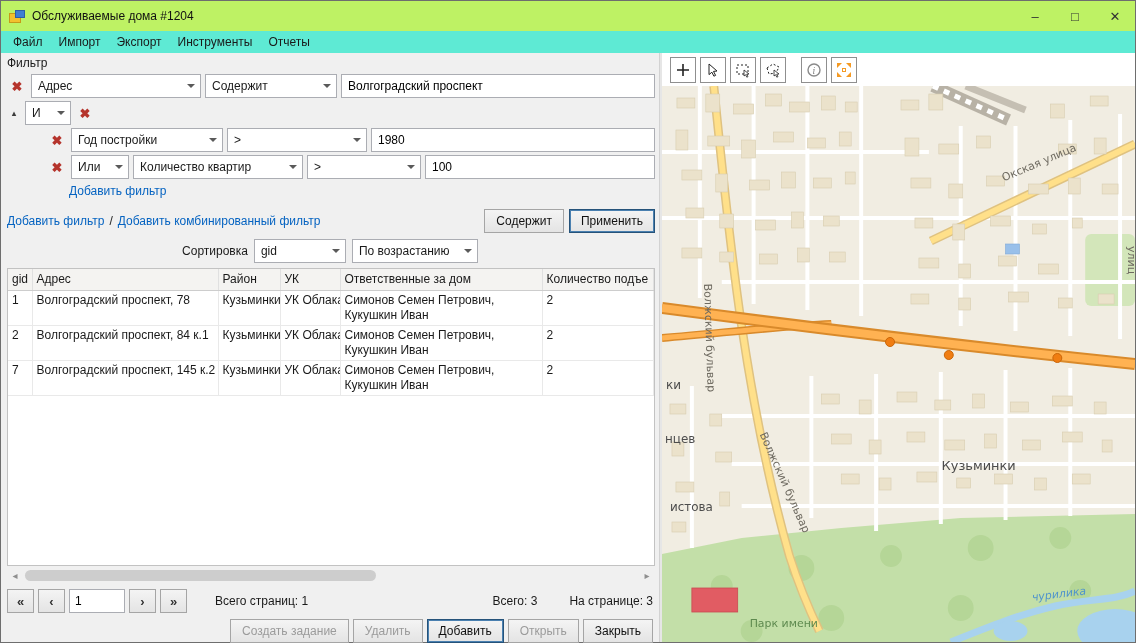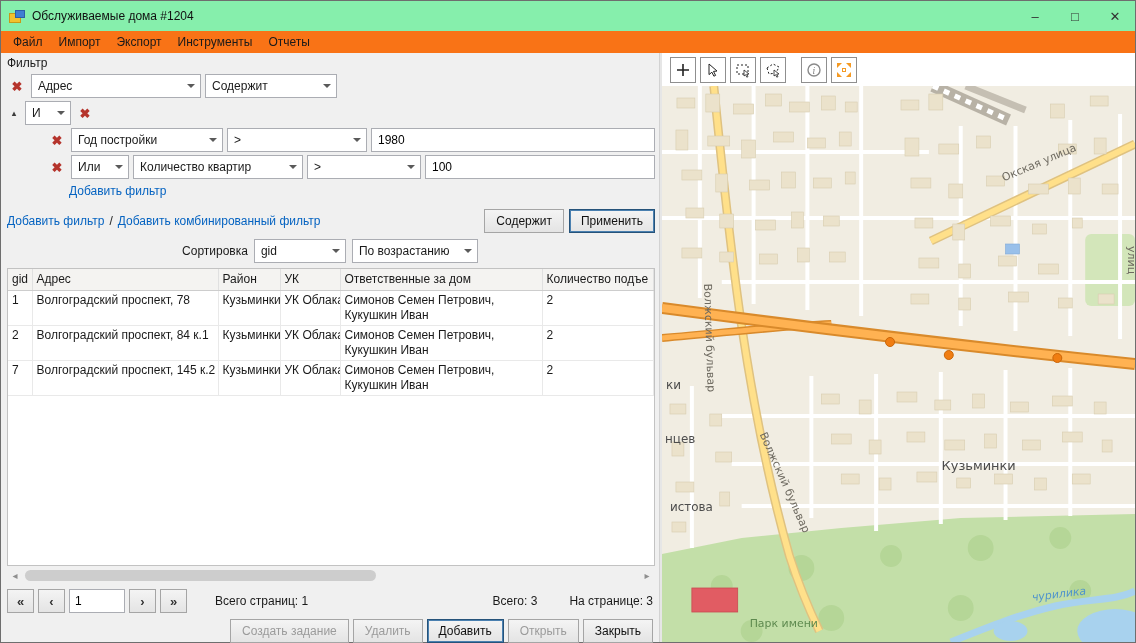--- a/index.html
+++ b/index.html
@@ -1,28 +1,28 @@
 <!DOCTYPE html>
 <html><head>
 <meta charset="utf-8">
 <style>
   *{margin:0;padding:0;box-sizing:border-box}
   html,body{width:1136px;height:643px}
   body{font-family:"Liberation Sans",sans-serif;font-size:12px;color:#1a1a1a;background:#dcdcdc}
   .app{width:1136px;height:643px;border:1px solid #6e6e6e;background:#f0f0f0;display:flex;flex-direction:column}
   
-  .titlebar{height:30px;background:#86efac;display:flex;align-items:center;padding-left:8px;gap:7px;flex:0 0 auto}
+  .titlebar{height:30px;background:#bef264;display:flex;align-items:center;padding-left:8px;gap:7px;flex:0 0 auto}
   .appicon{width:16px;height:13px;position:relative;display:inline-block}
   .appicon .i1{position:absolute;left:0;top:3px;width:12px;height:10px;background:#f2c12e;border:1px solid #c79a18}
   .appicon .i2{position:absolute;left:6px;top:0;width:10px;height:8px;background:#3f7fd2;border:1px solid #2c5fa8}
   .title{font-size:12px;color:#111}
   .wincontrols{margin-left:auto;display:flex;height:100%}
   .wbtn{width:40px;display:flex;align-items:center;justify-content:center;font-size:13px;color:#333;cursor:default}
   
-  .menubar{height:22px;display:flex;align-items:center;padding-left:4px;background:#f97316;flex:0 0 auto}
+  .menubar{height:22px;display:flex;align-items:center;padding-left:4px;background:#5eead4;flex:0 0 auto}
   .menubar span{padding:2px 8px;cursor:default}
   
   .content{flex:1;display:flex;min-height:0}
   .left{width:658px;padding:2px 4px 4px 6px;display:flex;flex-direction:column}
   .splitter{width:3px;background:#e6e6e6;border-left:1px solid #d2d2d2}
   .right{flex:1;display:flex;flex-direction:column;background:#fff;min-width:0}
   
   .flabel{height:16px;line-height:16px}
   .frow{display:flex;align-items:center;gap:4px;margin-top:3px;height:24px;flex:0 0 auto}
   .xbtn{width:20px;text-align:center;color:#b5342c;font-size:13px;font-weight:bold;cursor:default}
@@ -106,20 +106,21 @@
       <div class="frow">
         <span class="xbtn">✖</span>
         <span class="combo w170">
             <span class="val">Адрес</span>
             <span class="car"></span>
           </span>
         <span class="combo w132">
             <span class="val">Содержит</span>
             <span class="car"></span>
           </span>
+        <input class="tinput" value="Волгоградский проспект" style="">
       </div>
 
       <div class="frow">
         <span class="expander">▴</span>
         <span class="combo w46">
             <span class="val">И</span>
             <span class="car"></span>
           </span>
         <span class="xbtn">✖</span>
       </div>

